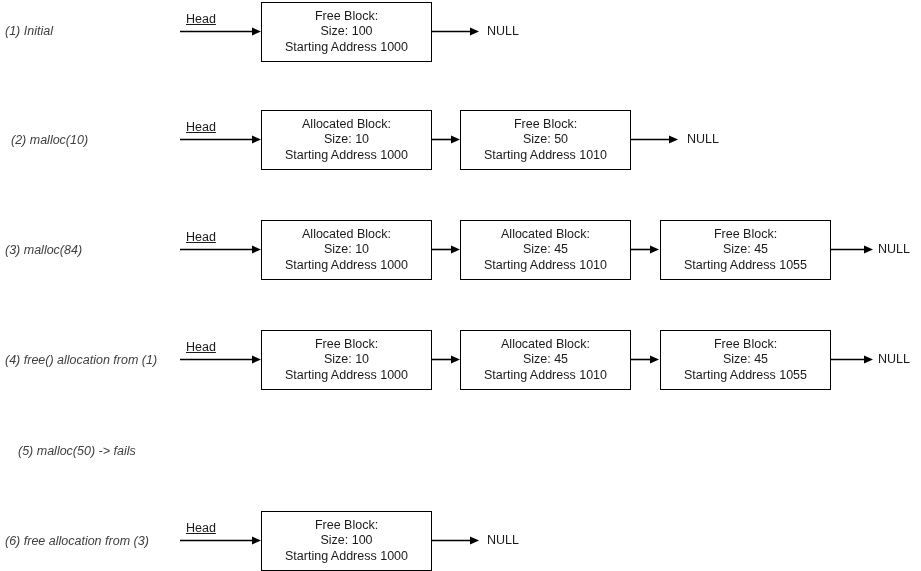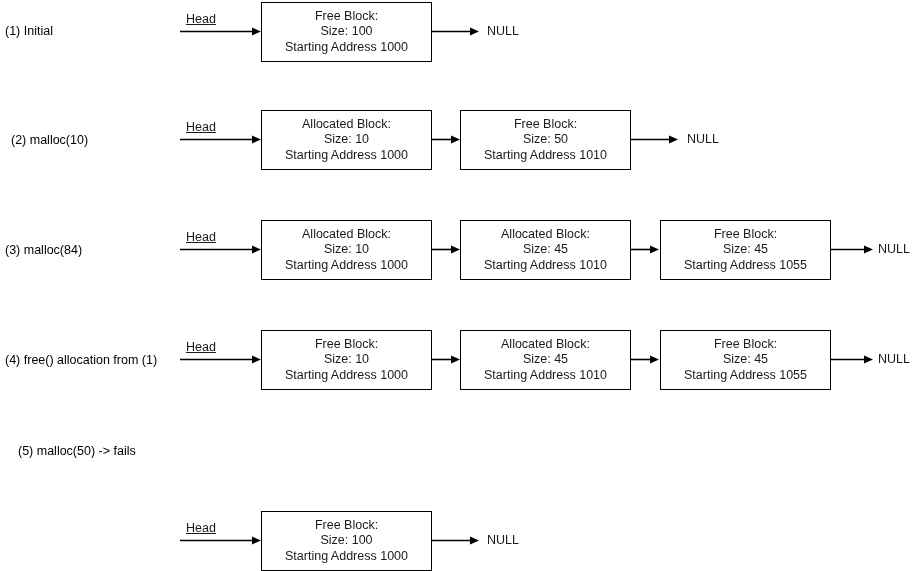--- a/index.html
+++ b/index.html
@@ -16,22 +16,23 @@
     position: relative;
     width: 921px;
     height: 571px;
     background: #ffffff;
     overflow: hidden;
   }
   .step-label {
     position: absolute;
     font-size: 12.5px;
     line-height: 15px;
-    color: #000000;
-    white-space: nowrap;
+    color: #404040;
+    white-space: nowrap;
+    font-style: italic;
   }
   .head-label {
     position: absolute;
     font-size: 12.5px;
     line-height: 15px;
     color: #1a1a1a;
     white-space: nowrap;
     text-decoration: underline;
   }
   .null-label {
@@ -208,20 +209,21 @@
   <div class="arrow" style="left:831px; top:355px; width:42px;">
     <svg width="42" height="9" viewBox="0 0 42 9">
         <path d="M0 4.5 H33" stroke="#000" stroke-width="1.6" fill="none"></path>
         <path d="M33 0.5 L42 4.5 L33 8.5 Z" fill="#000"></path>
       </svg>
   </div>
   <div class="null-label" style="left:878px; top:352px;">NULL</div>
 
   <div class="step-label" style="left:18px; top:444px;">(5) malloc(50) -&gt; fails</div>
 
+  <div class="step-label" style="left:5px; top:534px;">(6) free allocation from (3)</div>
   <div class="head-label" style="left:186px; top:521px;">Head</div>
   <div class="arrow" style="left:180px; top:536px; width:82px;">
     <svg width="82" height="9" viewBox="0 0 82 9">
         <path d="M0 4.5 H72" stroke="#000" stroke-width="1.6" fill="none"></path>
         <path d="M72 0.5 L81 4.5 L72 8.5 Z" fill="#000"></path>
       </svg>
   </div>
   <div class="block" style="left:261px; top:511px;">
     <div class="block-line">Free Block:</div>
     <div class="block-line">Size: 100</div>

